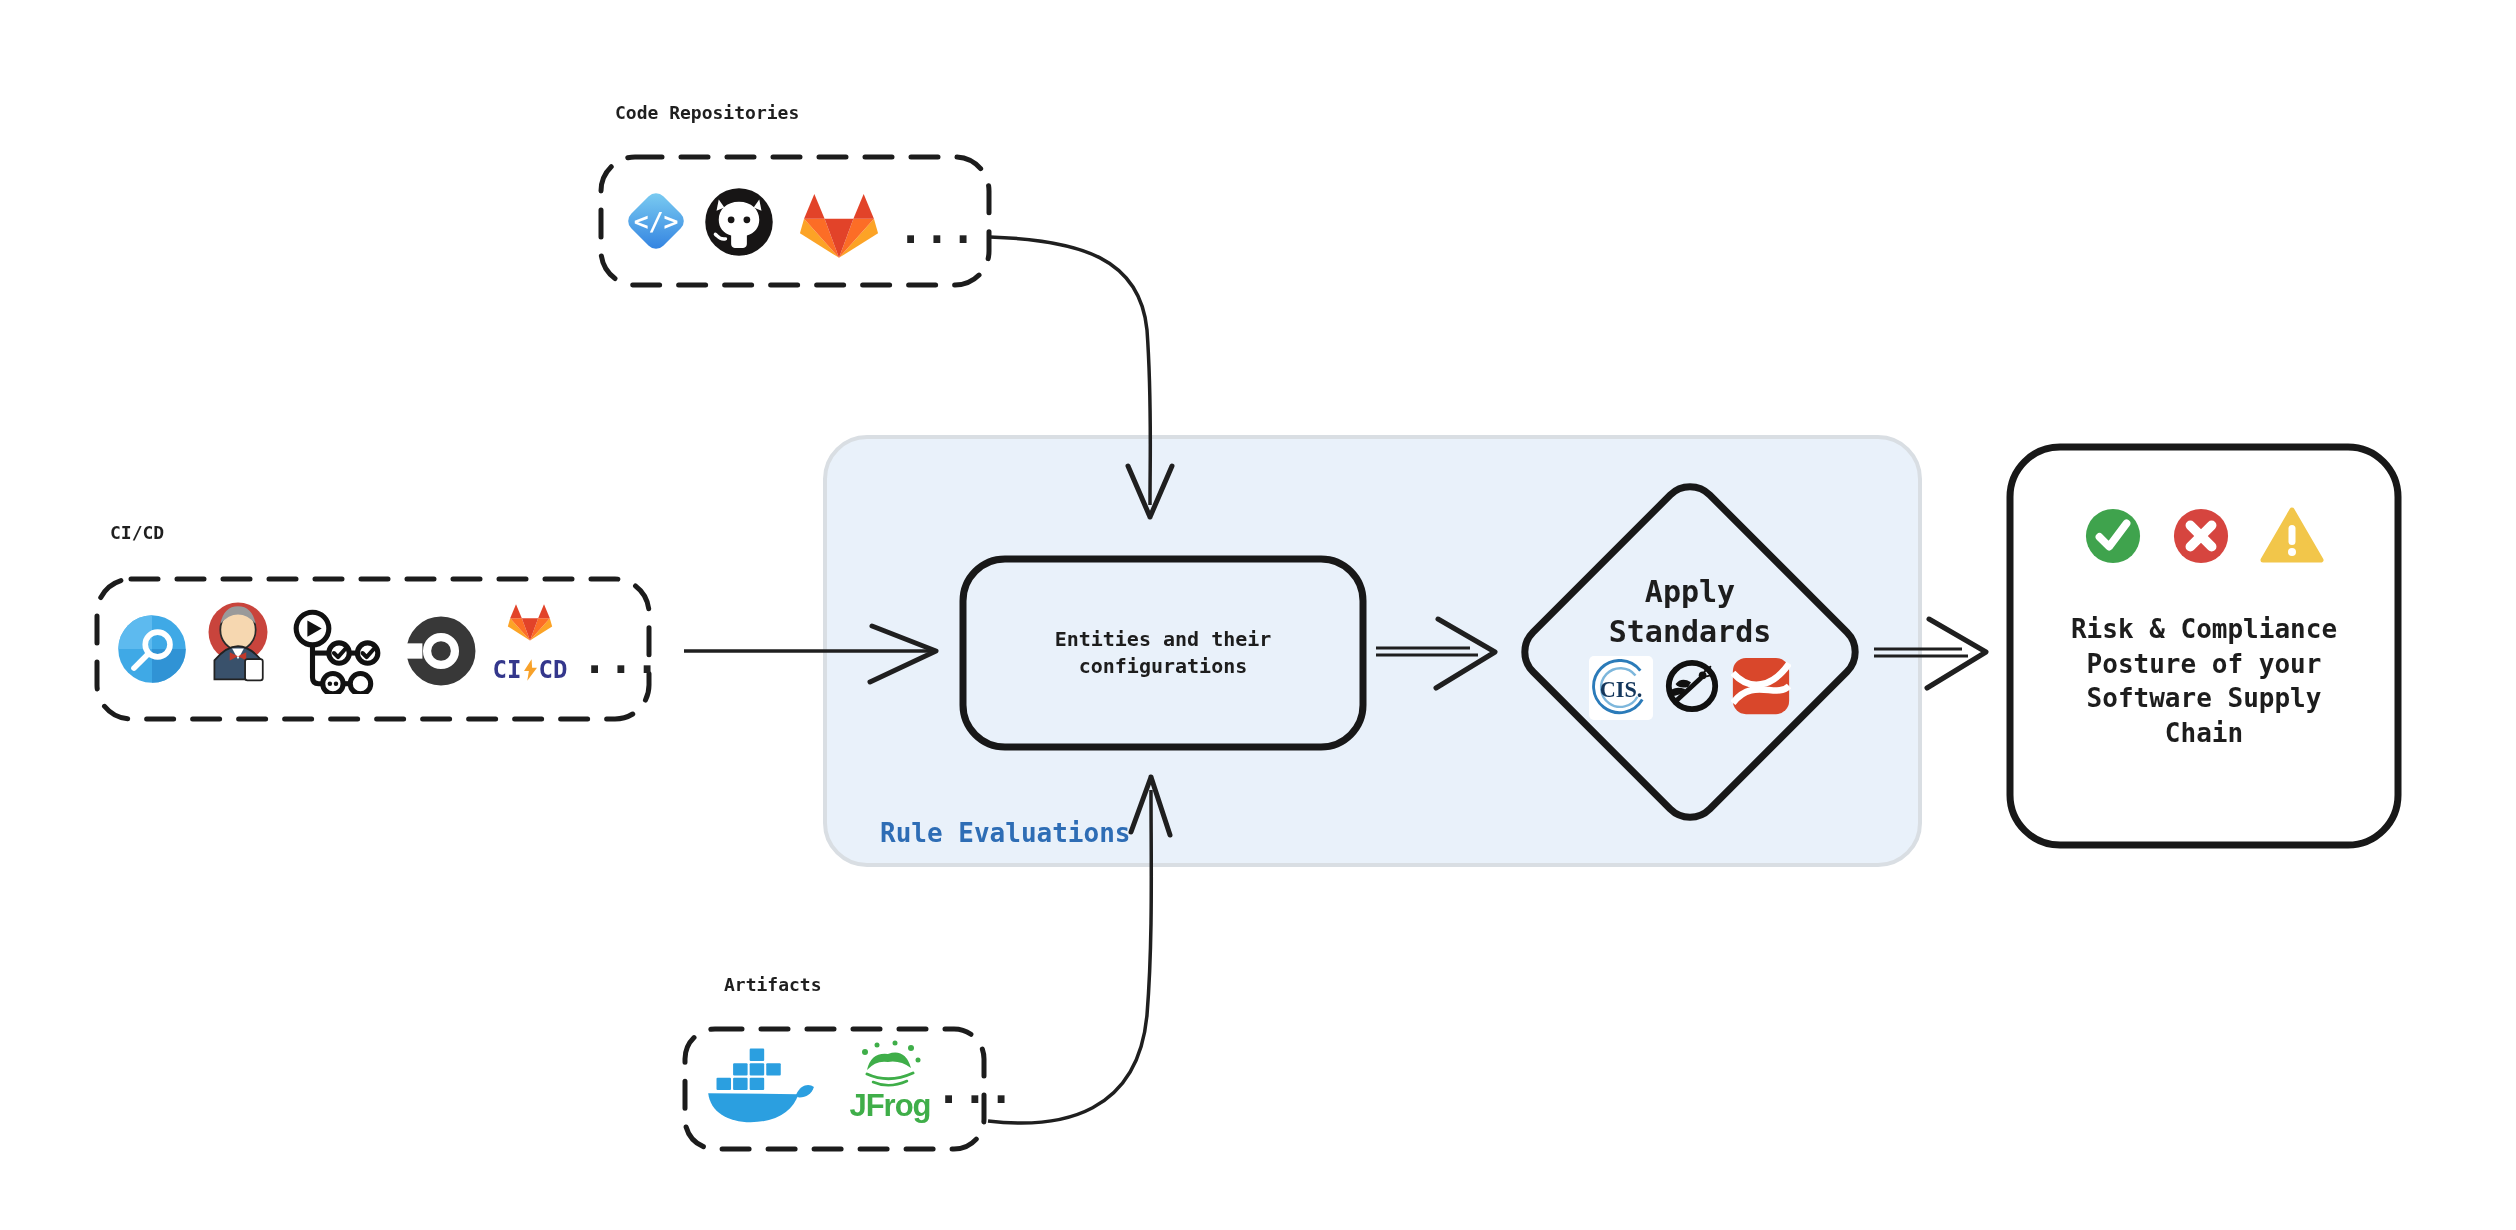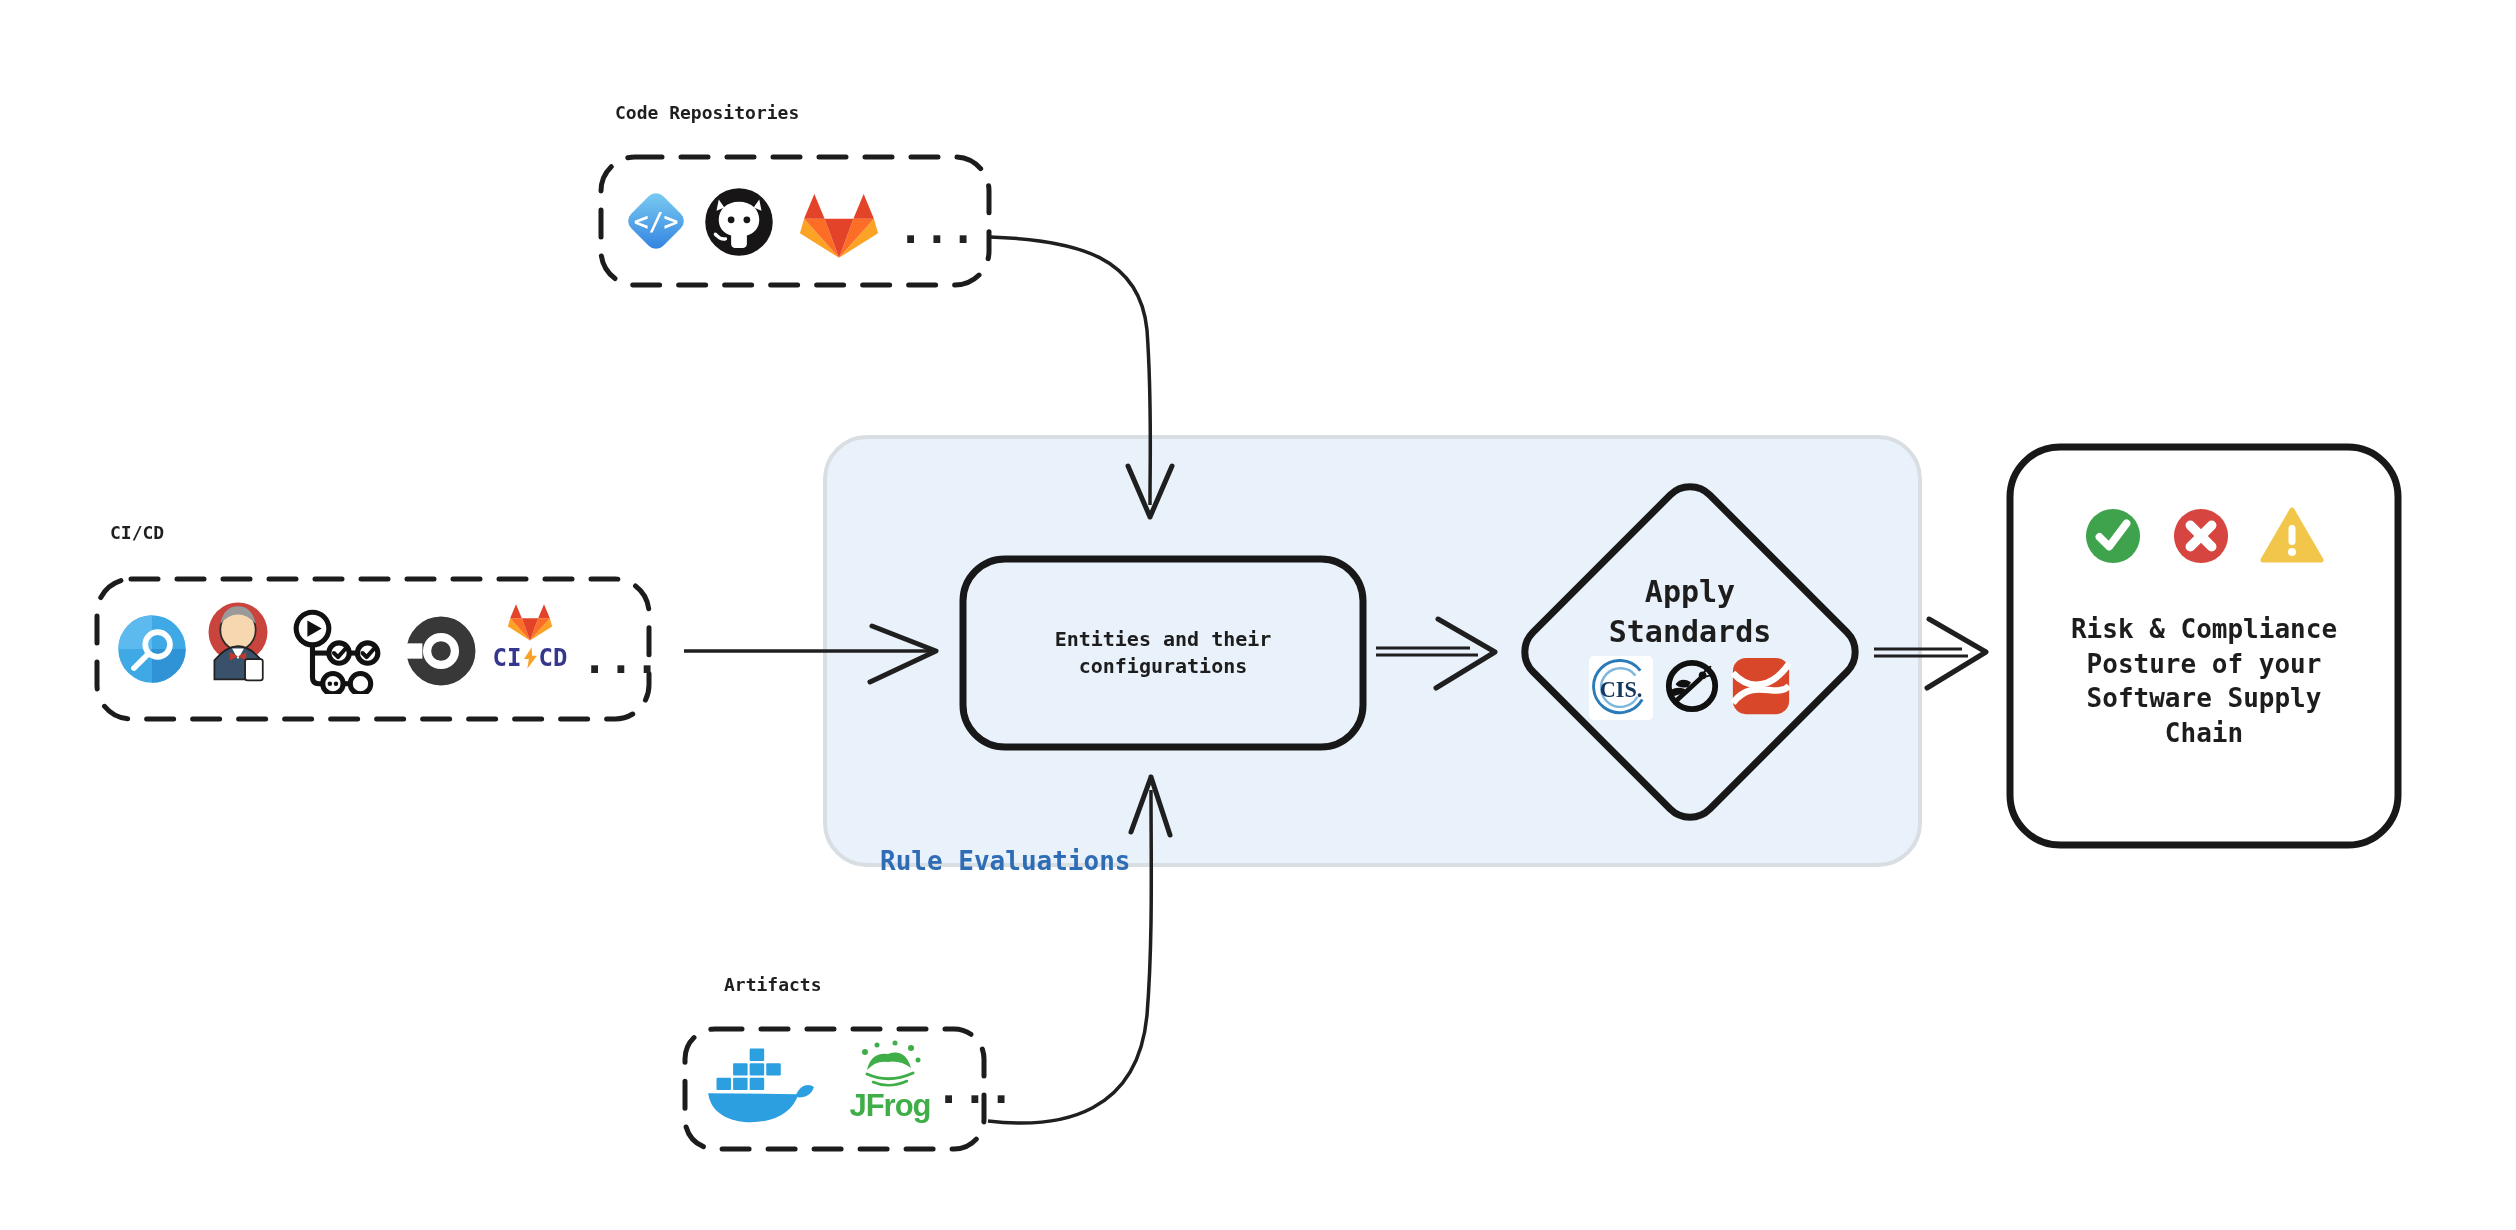--- a/index.html
+++ b/index.html
@@ -18,21 +18,21 @@
   .result-text{left:2010px;top:612px;width:388px;text-align:center;font-weight:700;font-size:26px;line-height:1.33;}
   .rule-label{left:880px;top:818px;font-weight:700;font-size:26px;color:#2e6db5;}
   .brand{left:2178px;top:62px;display:flex;align-items:center;gap:10px;}
   .h-logo-wrap{width:64px;height:64px;display:flex;align-items:center;justify-content:center;}
   .h-logo{width:44px;height:44px;background:#42a5dd;border-radius:10px;transform:rotate(45deg);
           display:grid;grid-template-columns:1fr 1fr;grid-template-rows:1fr 1fr;gap:5px;padding:8px;box-sizing:border-box;}
   .h-logo span{background:#ffffff;border-radius:4px;display:block;}
   .wordmark{font-family:"Liberation Sans",sans-serif;font-weight:700;font-size:47px;color:#20202b;letter-spacing:-1.5px;line-height:1;}
   .cis-box{width:64px;height:64px;background:#ffffff;border-radius:5px;display:flex;align-items:center;justify-content:center;}
   .gl-cicd{display:flex;flex-direction:column;align-items:center;width:84px;}
-  .gl-cicd .t{display:flex;align-items:center;gap:2px;font-weight:700;font-size:24px;color:#34378c;line-height:1;margin-top:2px;}
+  .gl-cicd .t{display:flex;align-items:center;gap:2px;font-weight:700;font-size:24px;color:#34378c;line-height:1;margin-top:14px;}
   .jfrog{display:flex;flex-direction:column;align-items:center;width:104px;}
   .jfrog .t{font-family:"Liberation Sans",sans-serif;font-weight:700;font-size:31px;color:#3fae49;line-height:1;margin-top:-2px;letter-spacing:-1px;}
 </style>
 </head>
 <body>
 
 <div class="stage">
 
   <svg class="overlay">
 
@@ -219,21 +219,21 @@
           <circle cx="63" cy="20" r="2.5"></circle>
       </g>
       <path d="M12,34 Q34,44 58,33" stroke="#3fae49" stroke-width="3" fill="none" stroke-linecap="round"></path>
       <path d="M18,42 Q34,49 52,41" stroke="#3fae49" stroke-width="2.5" fill="none" stroke-linecap="round"></path>
     </svg>
     <div class="t">JFrog</div>
   </div>
 
   <div class="abs dots" style="left:936px;top:1068px;">...</div>
 
-  <div class="abs rule-label" style="left: 880px; top: 818px; margin-top: 28px;">Rule Evaluations</div>
+  <div class="abs rule-label" style="left: 880px; top: 818px;">Rule Evaluations</div>
 
   <div class="abs center-text entities-text">
     <div>Entities and their</div>
     <div>configurations</div>
   </div>
 
   <div class="abs diamond-text">
     <div>Apply</div>
     <div>Standards</div>
   </div>

